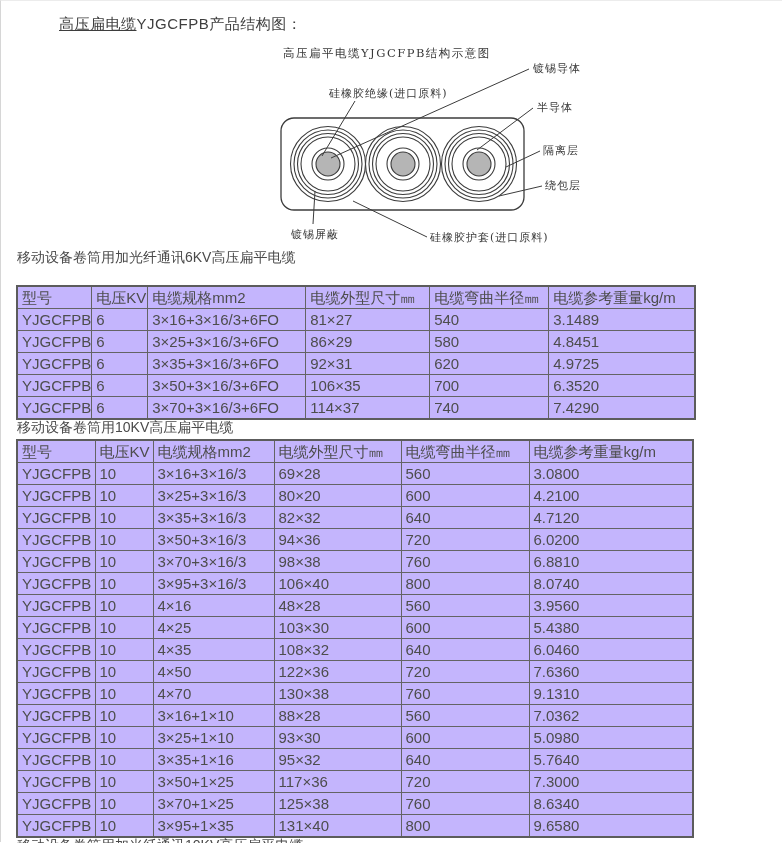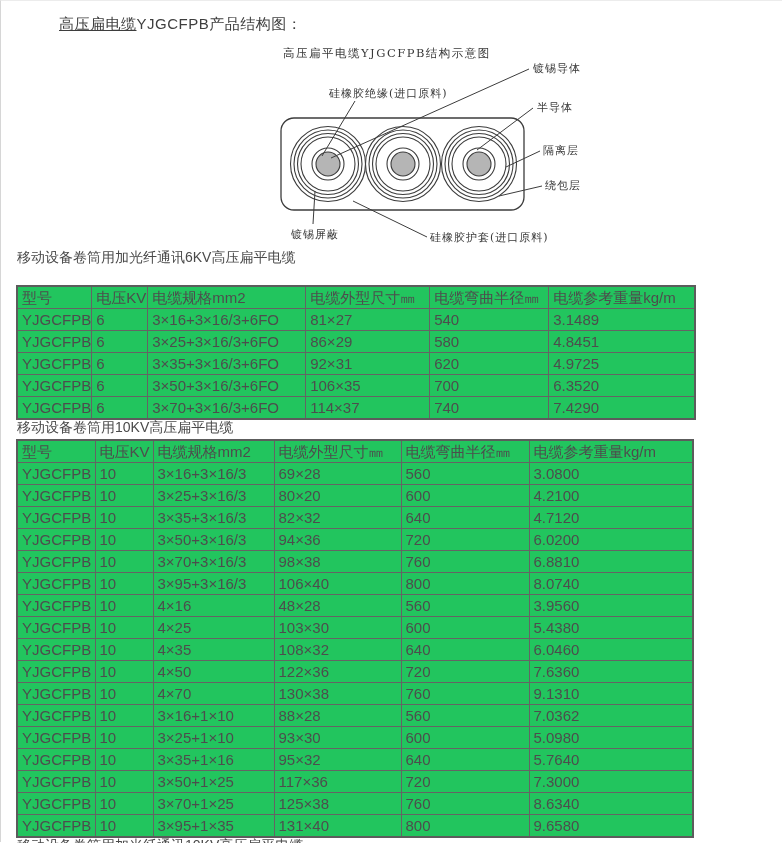--- a/index.html
+++ b/index.html
@@ -18,21 +18,21 @@
   .page-title .u{text-decoration:underline;}
   .diagram{position:absolute;left:262px;top:38px;}
   .caption{
     position:absolute;left:16px;font-size:14px;color:#4a4a4a;white-space:nowrap;
   }
   .cap1{top:248px;}
   .cap2{top:418px;}
   .cap3{top:836px;}
   table.spec{
     position:absolute;left:15px;border-collapse:collapse;
-    border:2px solid #5c5c5c;table-layout:fixed;background:#22c55e;padding-left:40px;
+    border:2px solid #5c5c5c;table-layout:fixed;background:#c4b5fd;padding-left:40px;
   }
   .t1{top:284px;}
   .t2{top:438px;}
   table.spec th,table.spec td{
     border:1px solid #646464;font-weight:normal;text-align:left;
     font-size:15px;color:#4d4d4d;height:21px;padding:0 0 0 4px;
     white-space:nowrap;overflow:hidden;line-height:21px;vertical-align:middle;
   }
   svg text{
     font-family:"DejaVu Serif",serif;font-size:11px;fill:#383838;letter-spacing:1px;

